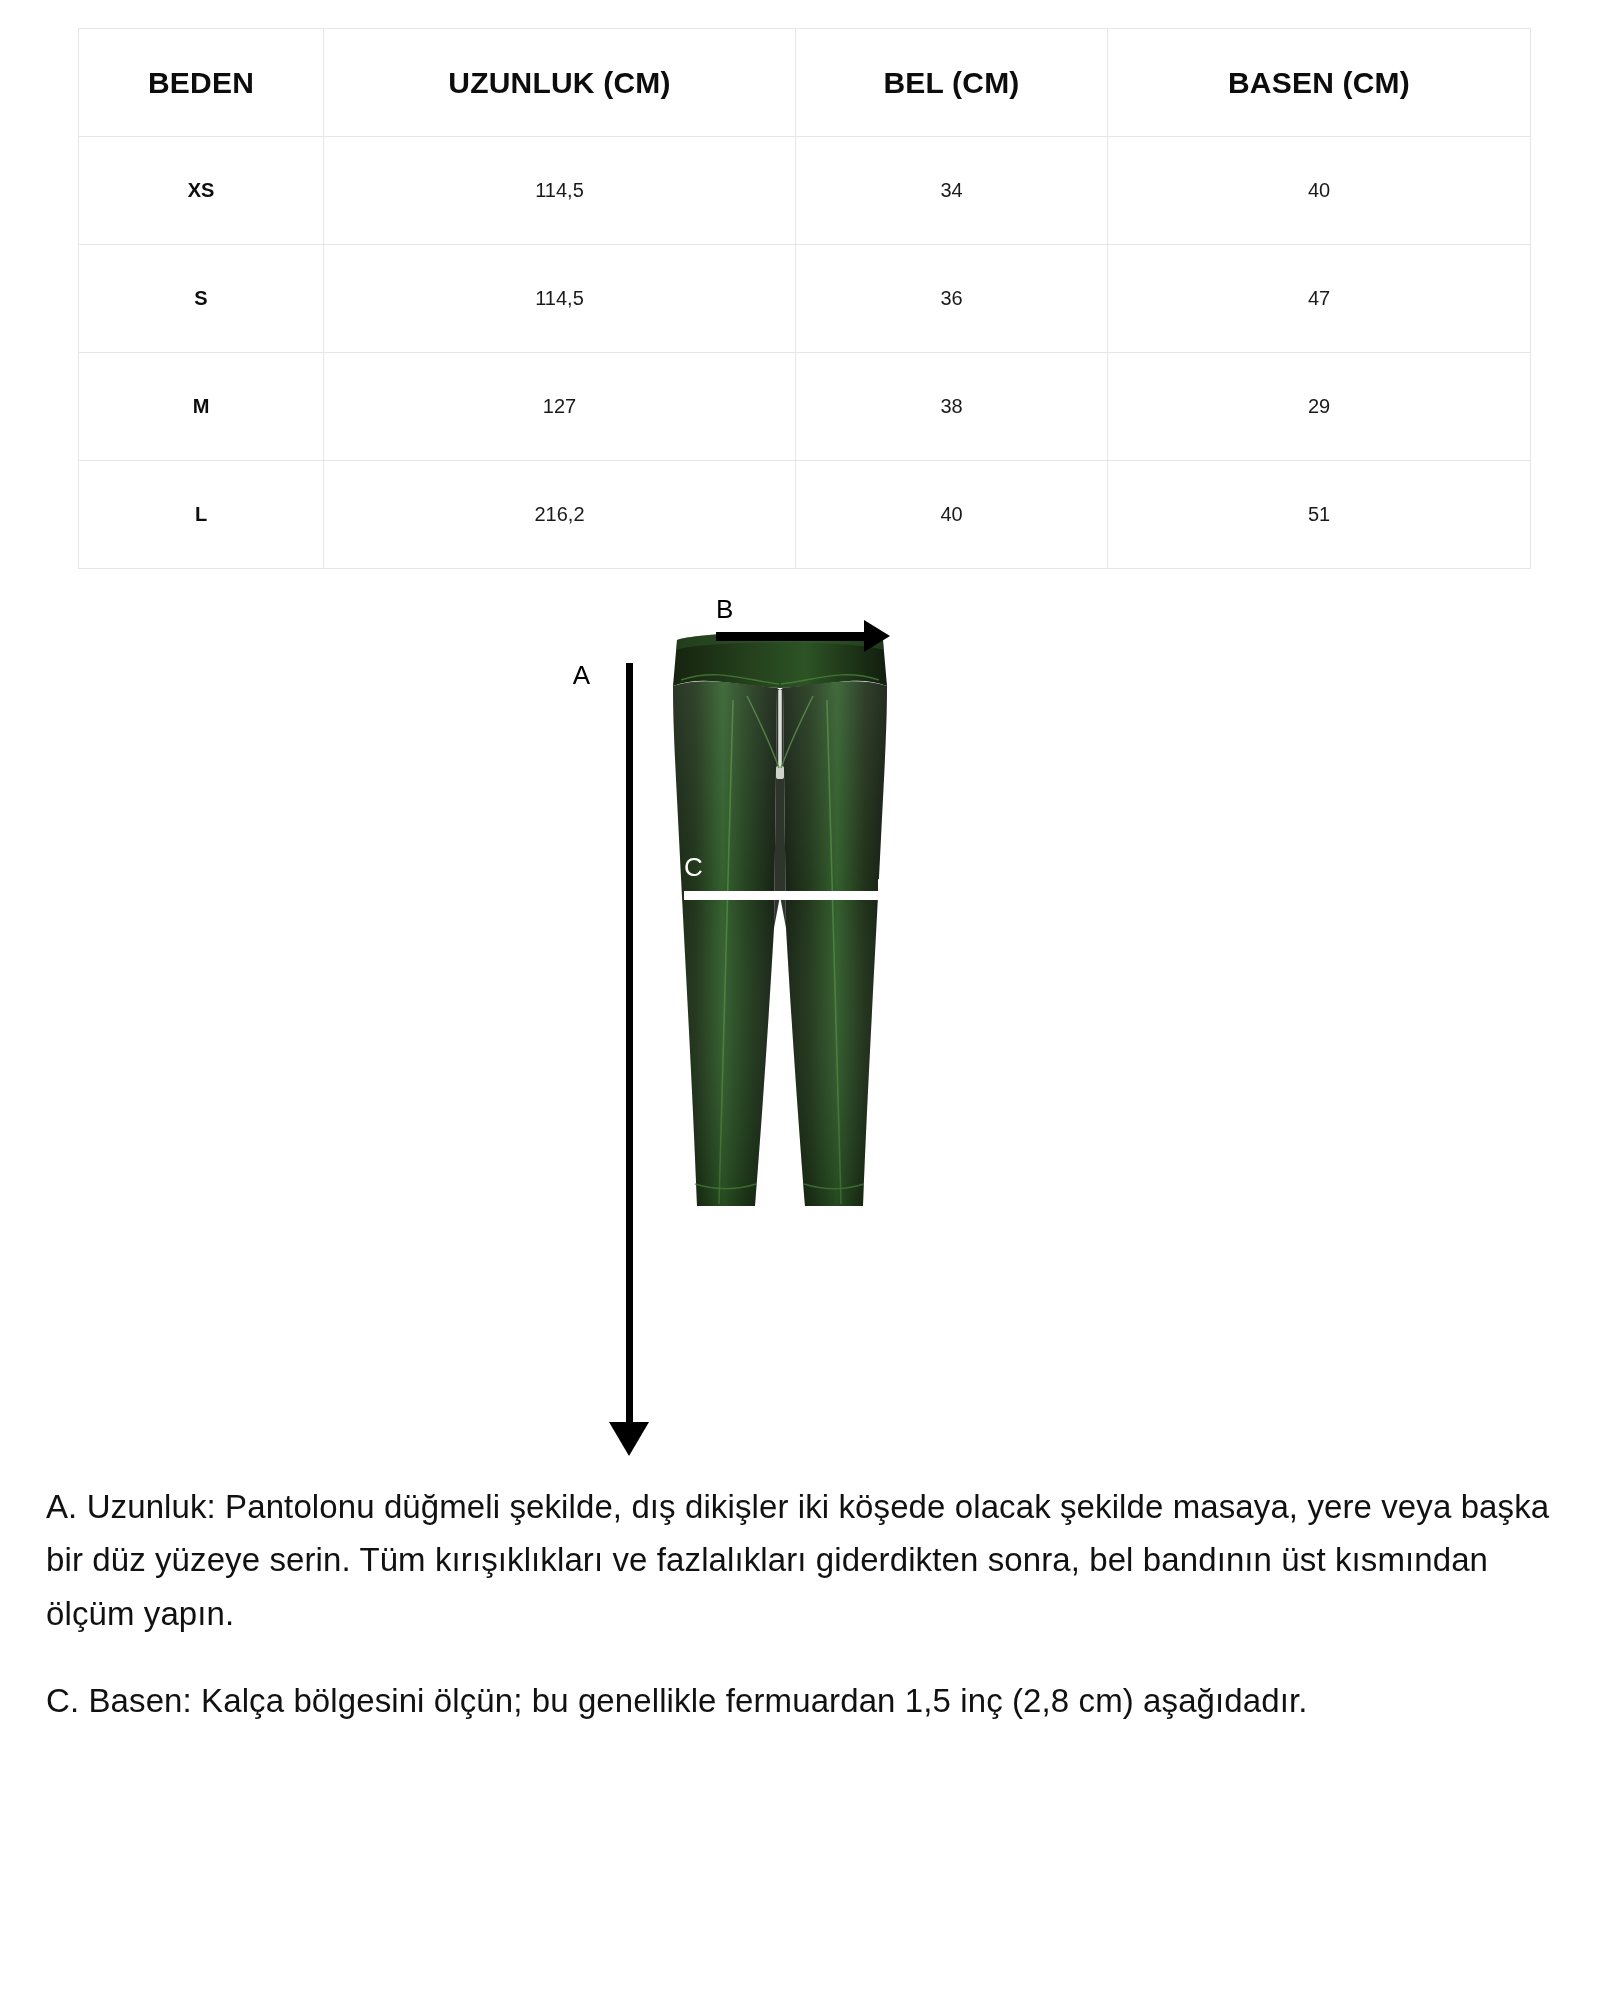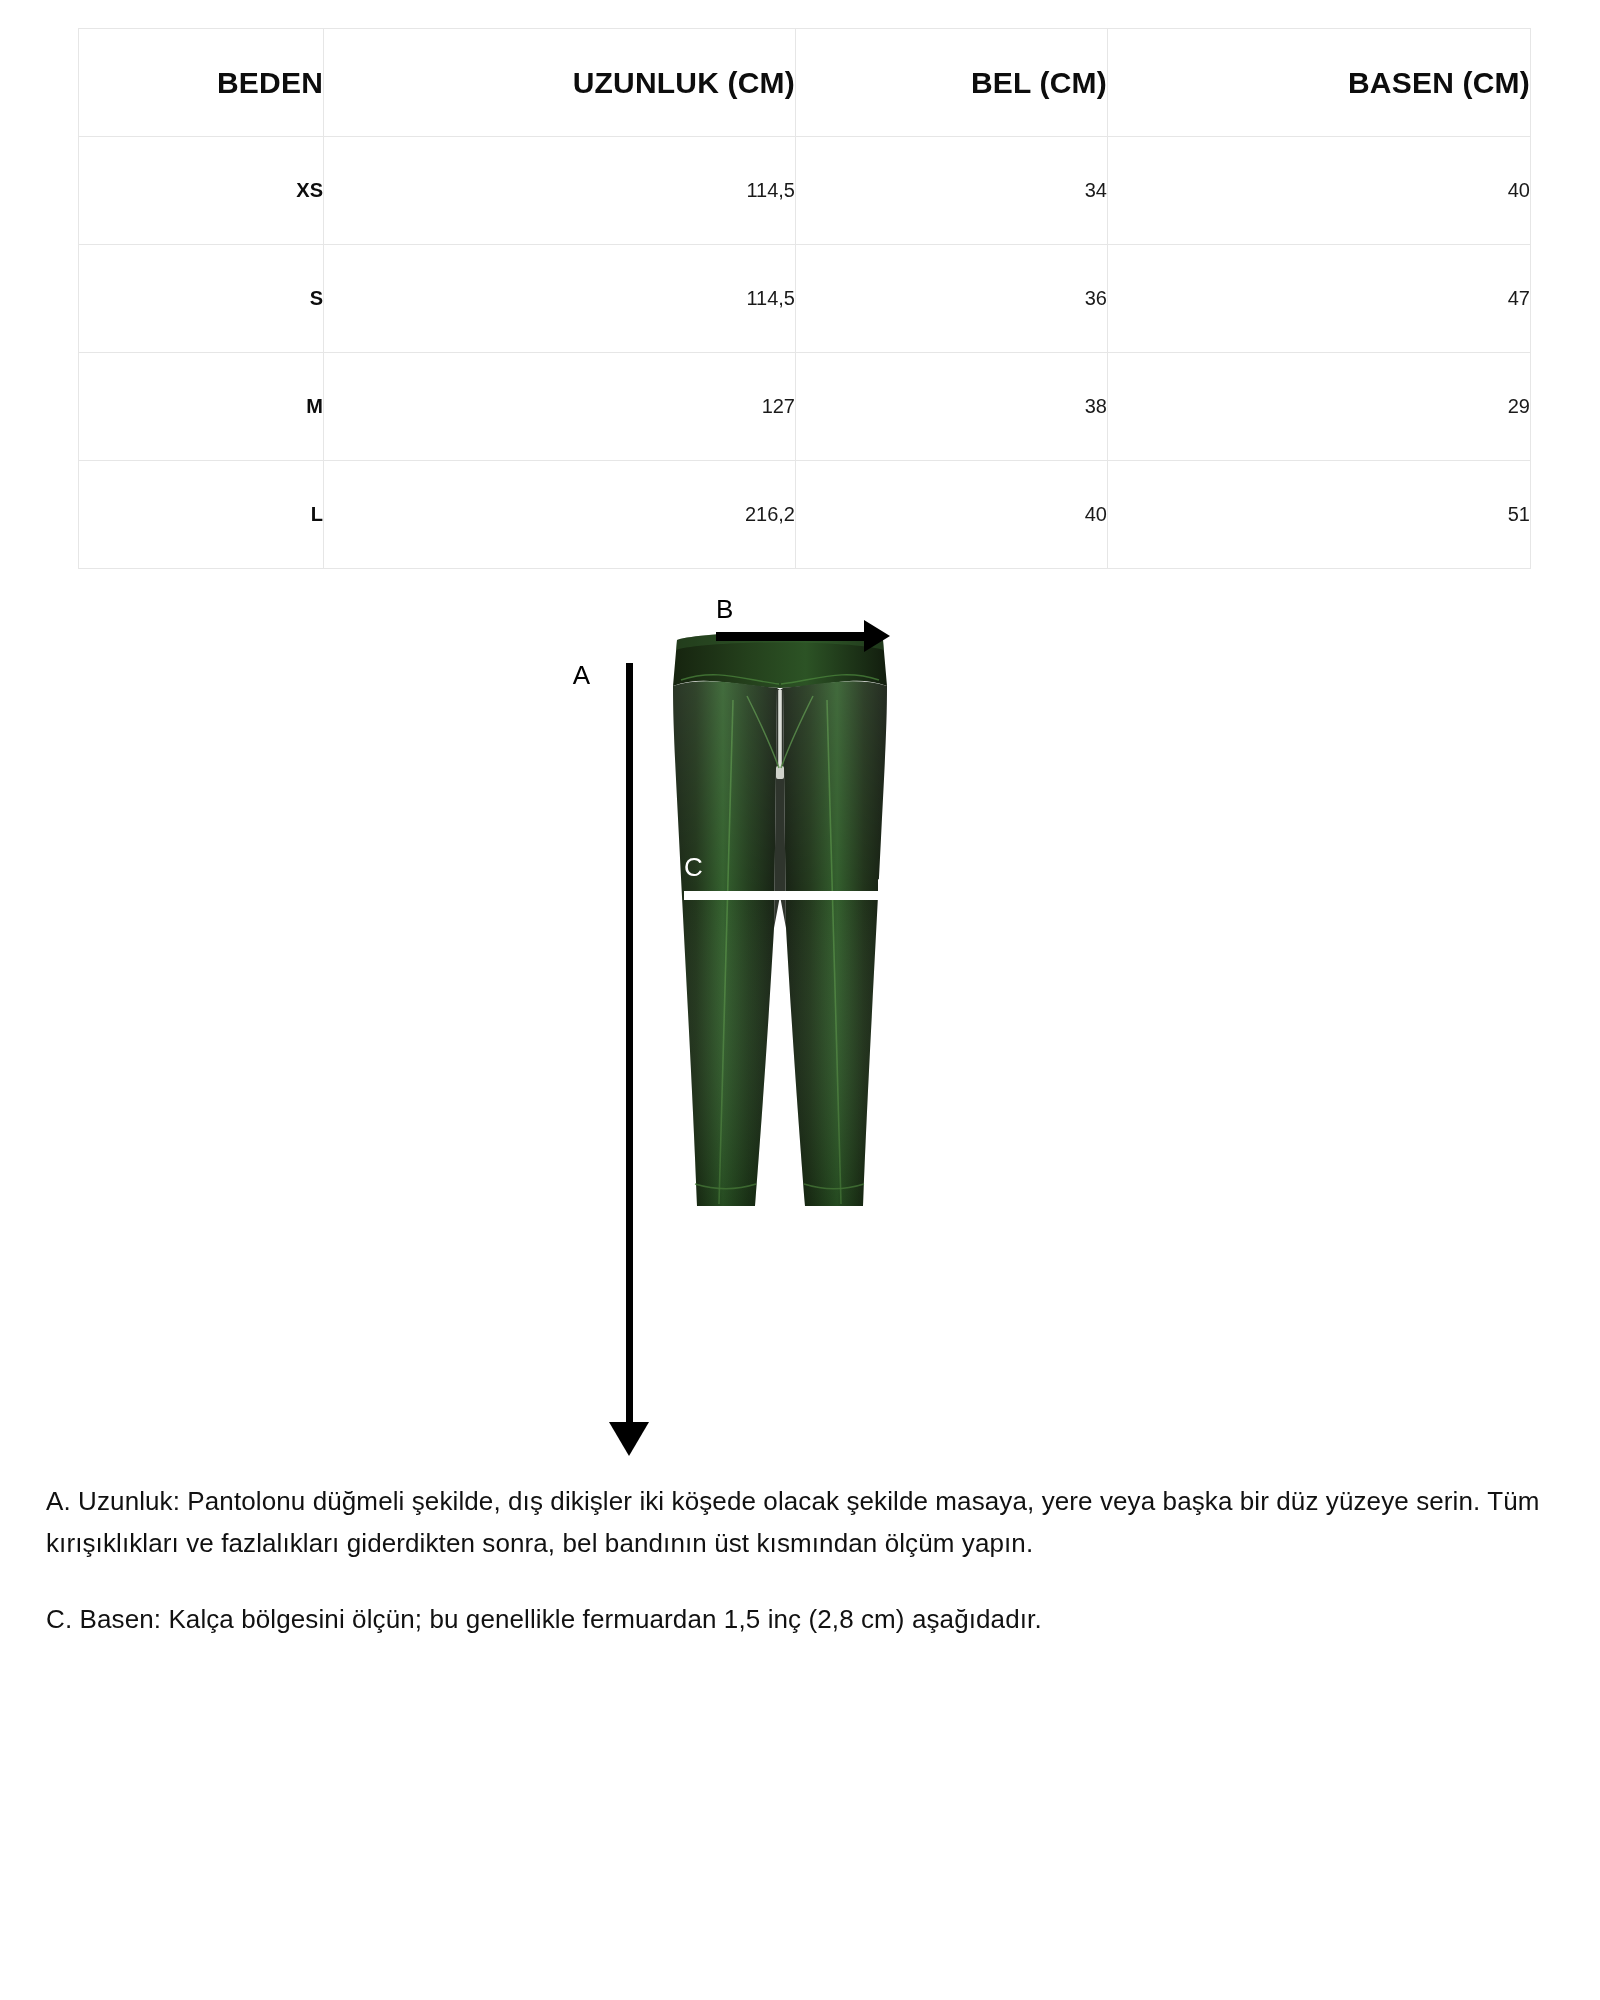--- a/index.html
+++ b/index.html
@@ -38,21 +38,21 @@
     background: #ffffff;
   }
   table.size-table col.c-beden  { width: 245px; }
   table.size-table col.c-uzun   { width: 472px; }
   table.size-table col.c-bel    { width: 312px; }
   table.size-table col.c-basen  { width: 423px; }
 
   table.size-table th,
   table.size-table td {
     border: 1px solid #e6e6e6;
-    text-align: right;
+    text-align: center;
     vertical-align: middle;
     padding: 0;
     height: 108px;
     background: #ffffff;
   }
   table.size-table th {
     font-size: 30px;
     font-weight: bold;
     letter-spacing: 0.2px;
     color: #0d0d0d;
@@ -178,21 +178,21 @@
   .pants svg { display: block; width: 250px; height: 590px; }
 
   
   .descriptions {
     position: absolute;
     left: 46px;
     top: 1480px;
     width: 1520px;
   }
   .desc-para {
-    font-size: 26px;
+    font-size: 33px;
     line-height: 1.62;
     color: #111111;
     margin: 0 0 34px 0;
     text-align: left;
     letter-spacing: 0.1px;
   }
   .desc-para:last-child { margin-bottom: 0; }
 </style>
 </head>
 <body>

